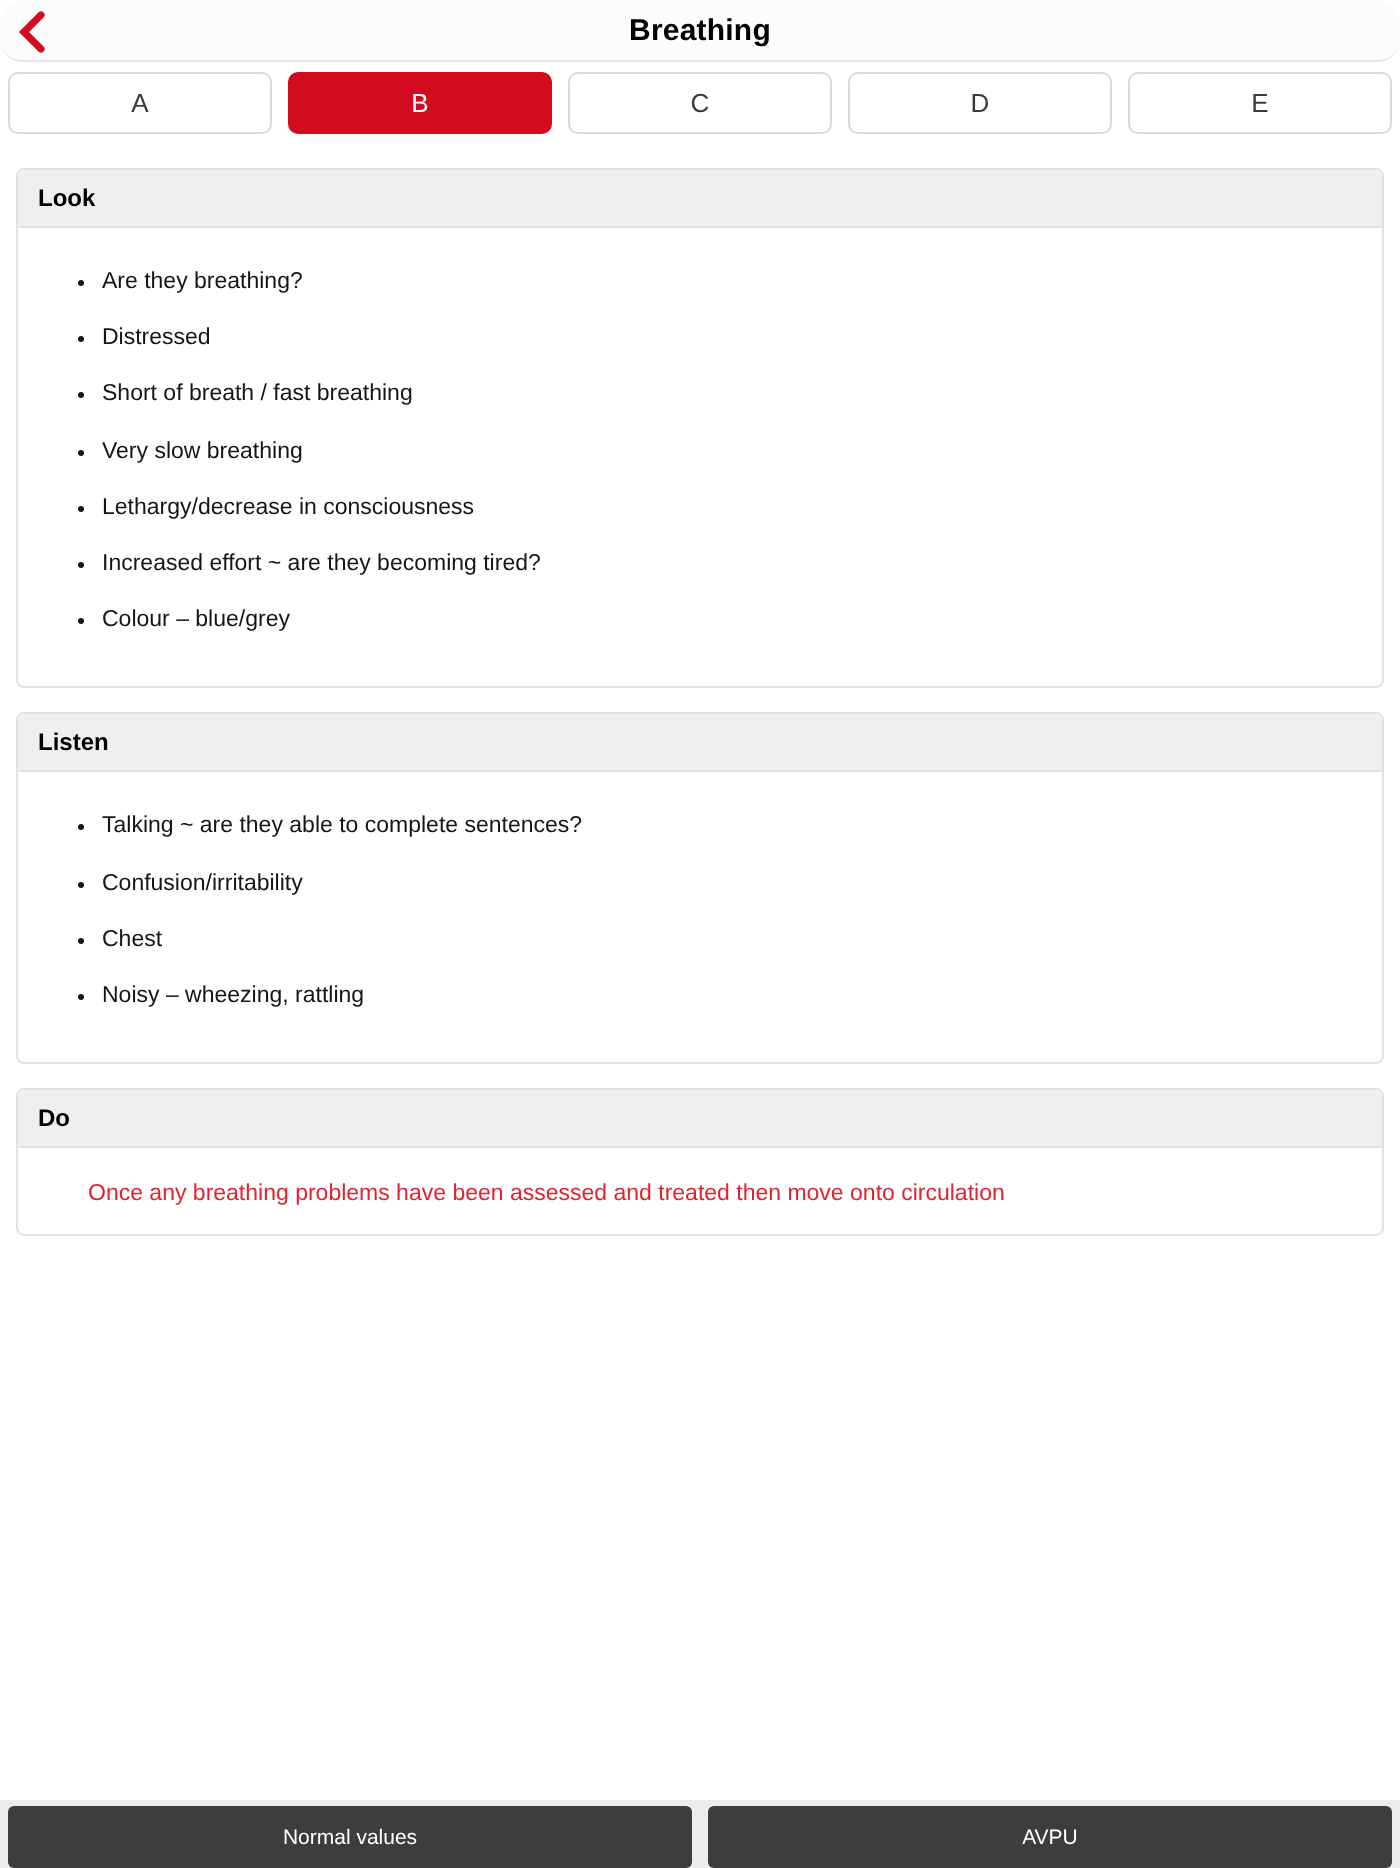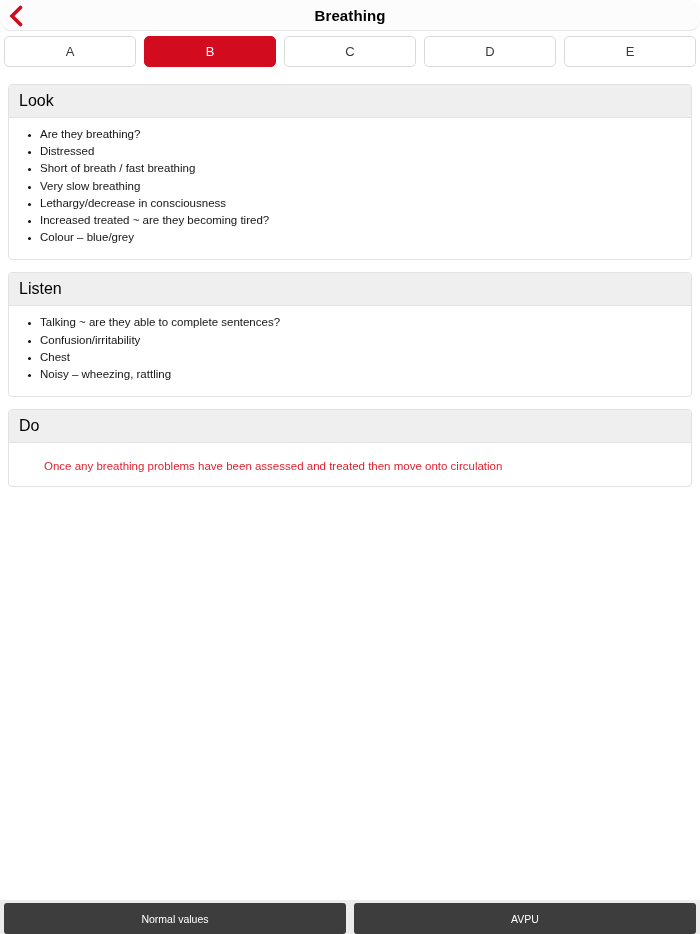--- a/index.html
+++ b/index.html
@@ -39,25 +39,25 @@
   }
   .tab.selected{background:var(--red);border-color:var(--red);color:#fff;}
   
   .content{padding:8px 8px 0 8px;}
   .card{
     border:1px solid var(--border);border-radius:4px;background:#fff;
     margin-bottom:12px;overflow:hidden;
   }
   .card-header{
     background:var(--header-bg);border-bottom:1px solid var(--border);
-    padding:7px 10px;font-size:16px;font-weight:normal;color:#000;
+    padding:7px 10px;font-size:12px;font-weight:bold;color:#000;
   }
   .card-body{padding:6px 10px 11px 10px;font-size:11.5px;color:#151515;}
   .card-body ul{margin:0;padding:0 0 0 17px;}
-  .card-body li{line-height:13.2px;margin:4px;}
+  .card-body li{line-height:13.2px;margin:15px;}
   .card-body li::marker{font-size:9px;}
   .plain-text{line-height:14px;padding-top:3px;}
   .note{
     color:var(--note-red);font-size:11.5px;line-height:13px;
     margin:11px 0 2px 25px;
   }
   
   .footer{
     position:absolute;left:0;bottom:0;width:700px;height:34px;
     background:var(--footer-bg);display:flex;gap:8px;padding:3px 4px 0 4px;
@@ -94,21 +94,21 @@
 
   <div class="card">
     <div class="card-header">Look</div>
     <div class="card-body">
       <ul>
         <li>Are they breathing?</li>
         <li>Distressed</li>
         <li>Short of breath / fast breathing</li>
         <li>Very slow breathing</li>
         <li>Lethargy/decrease in consciousness</li>
-        <li>Increased treated ~ are they becoming tired?</li>
+        <li>Increased effort ~ are they becoming tired?</li>
         <li>Colour – blue/grey</li>
       </ul>
     </div>
   </div>
 
   <div class="card">
     <div class="card-header">Listen</div>
     <div class="card-body">
       <ul>
         <li>Talking ~ are they able to complete sentences?</li>

